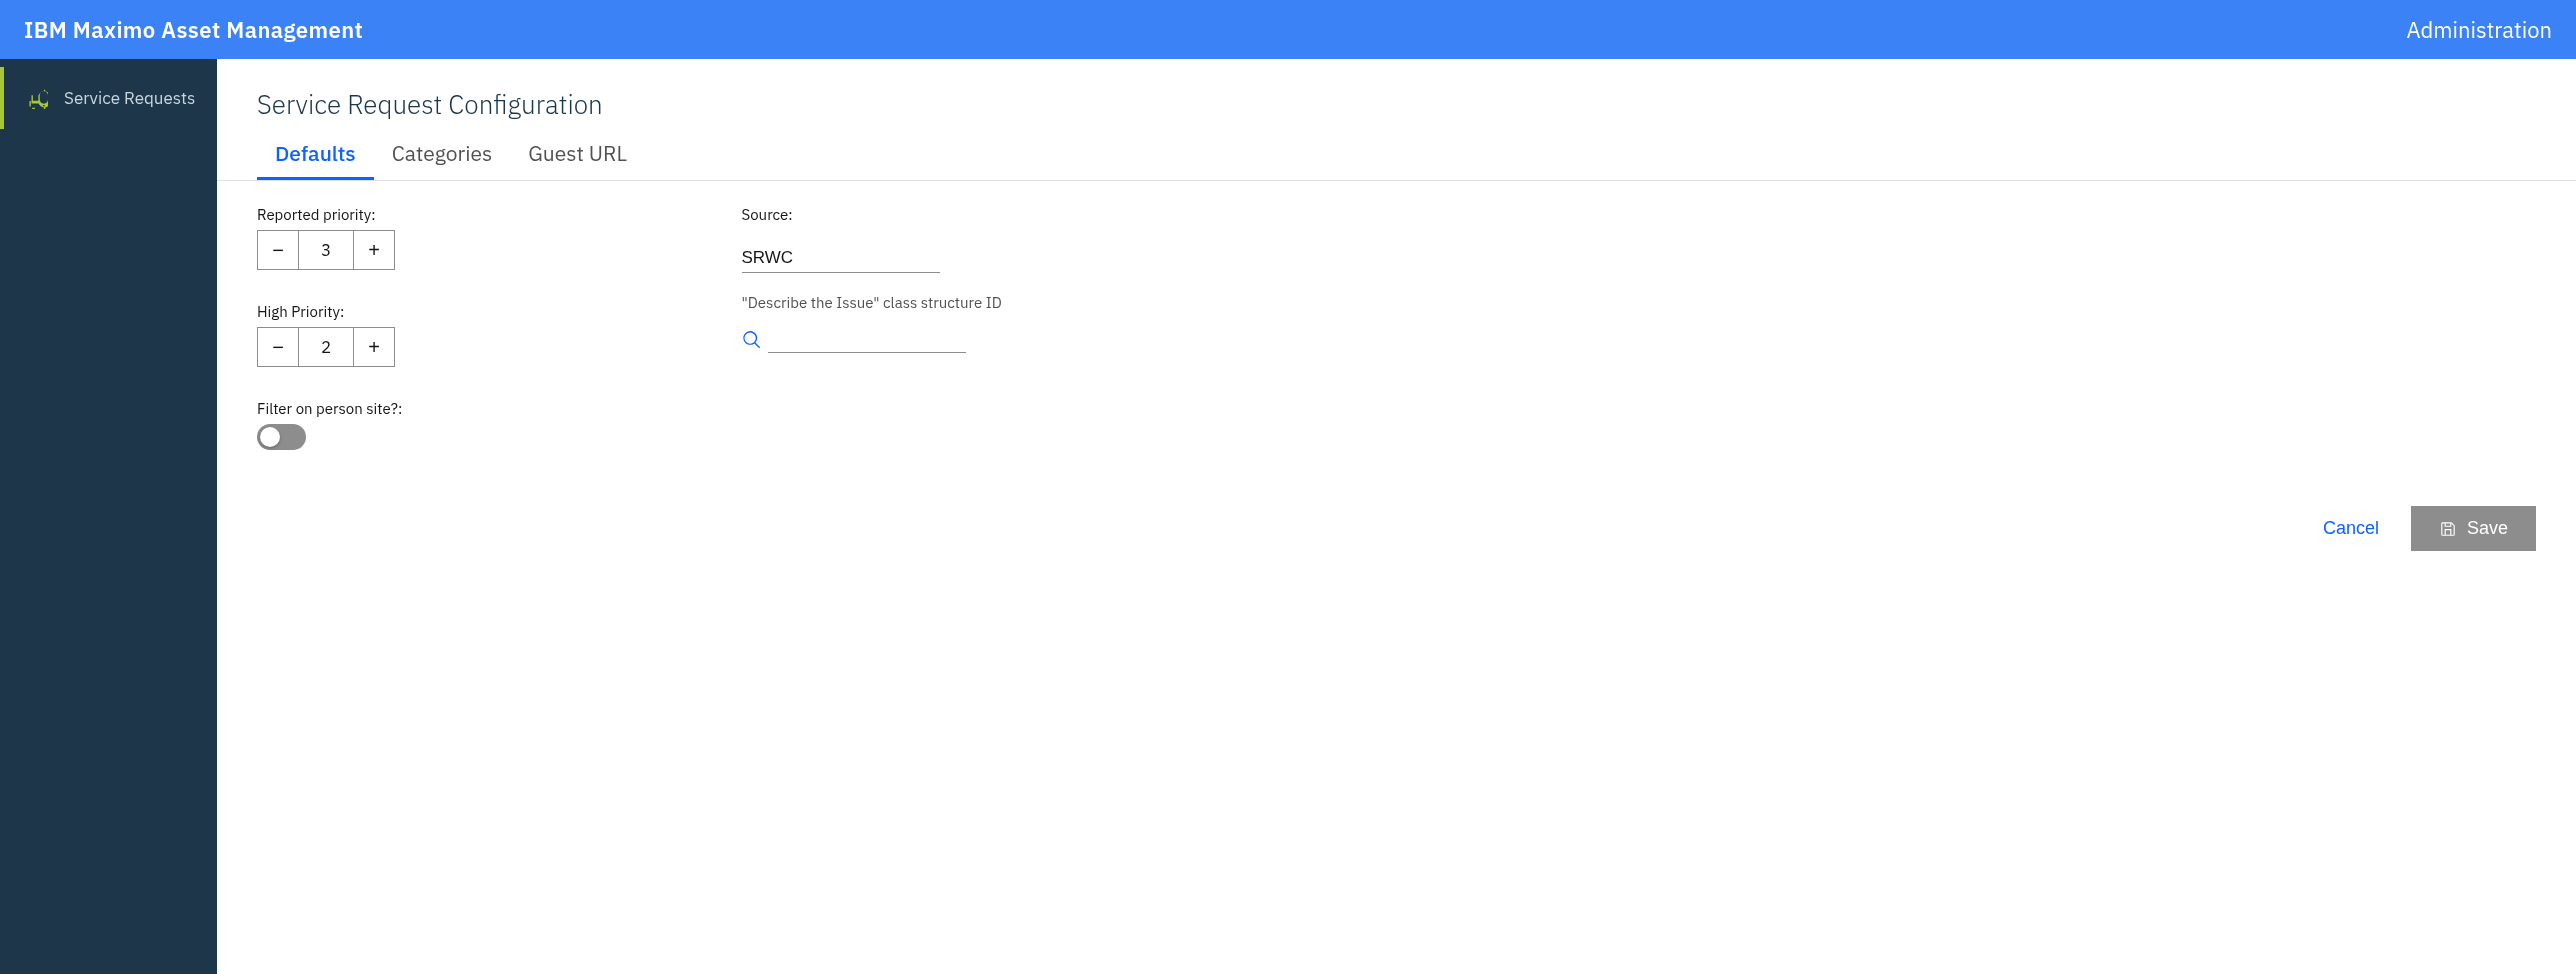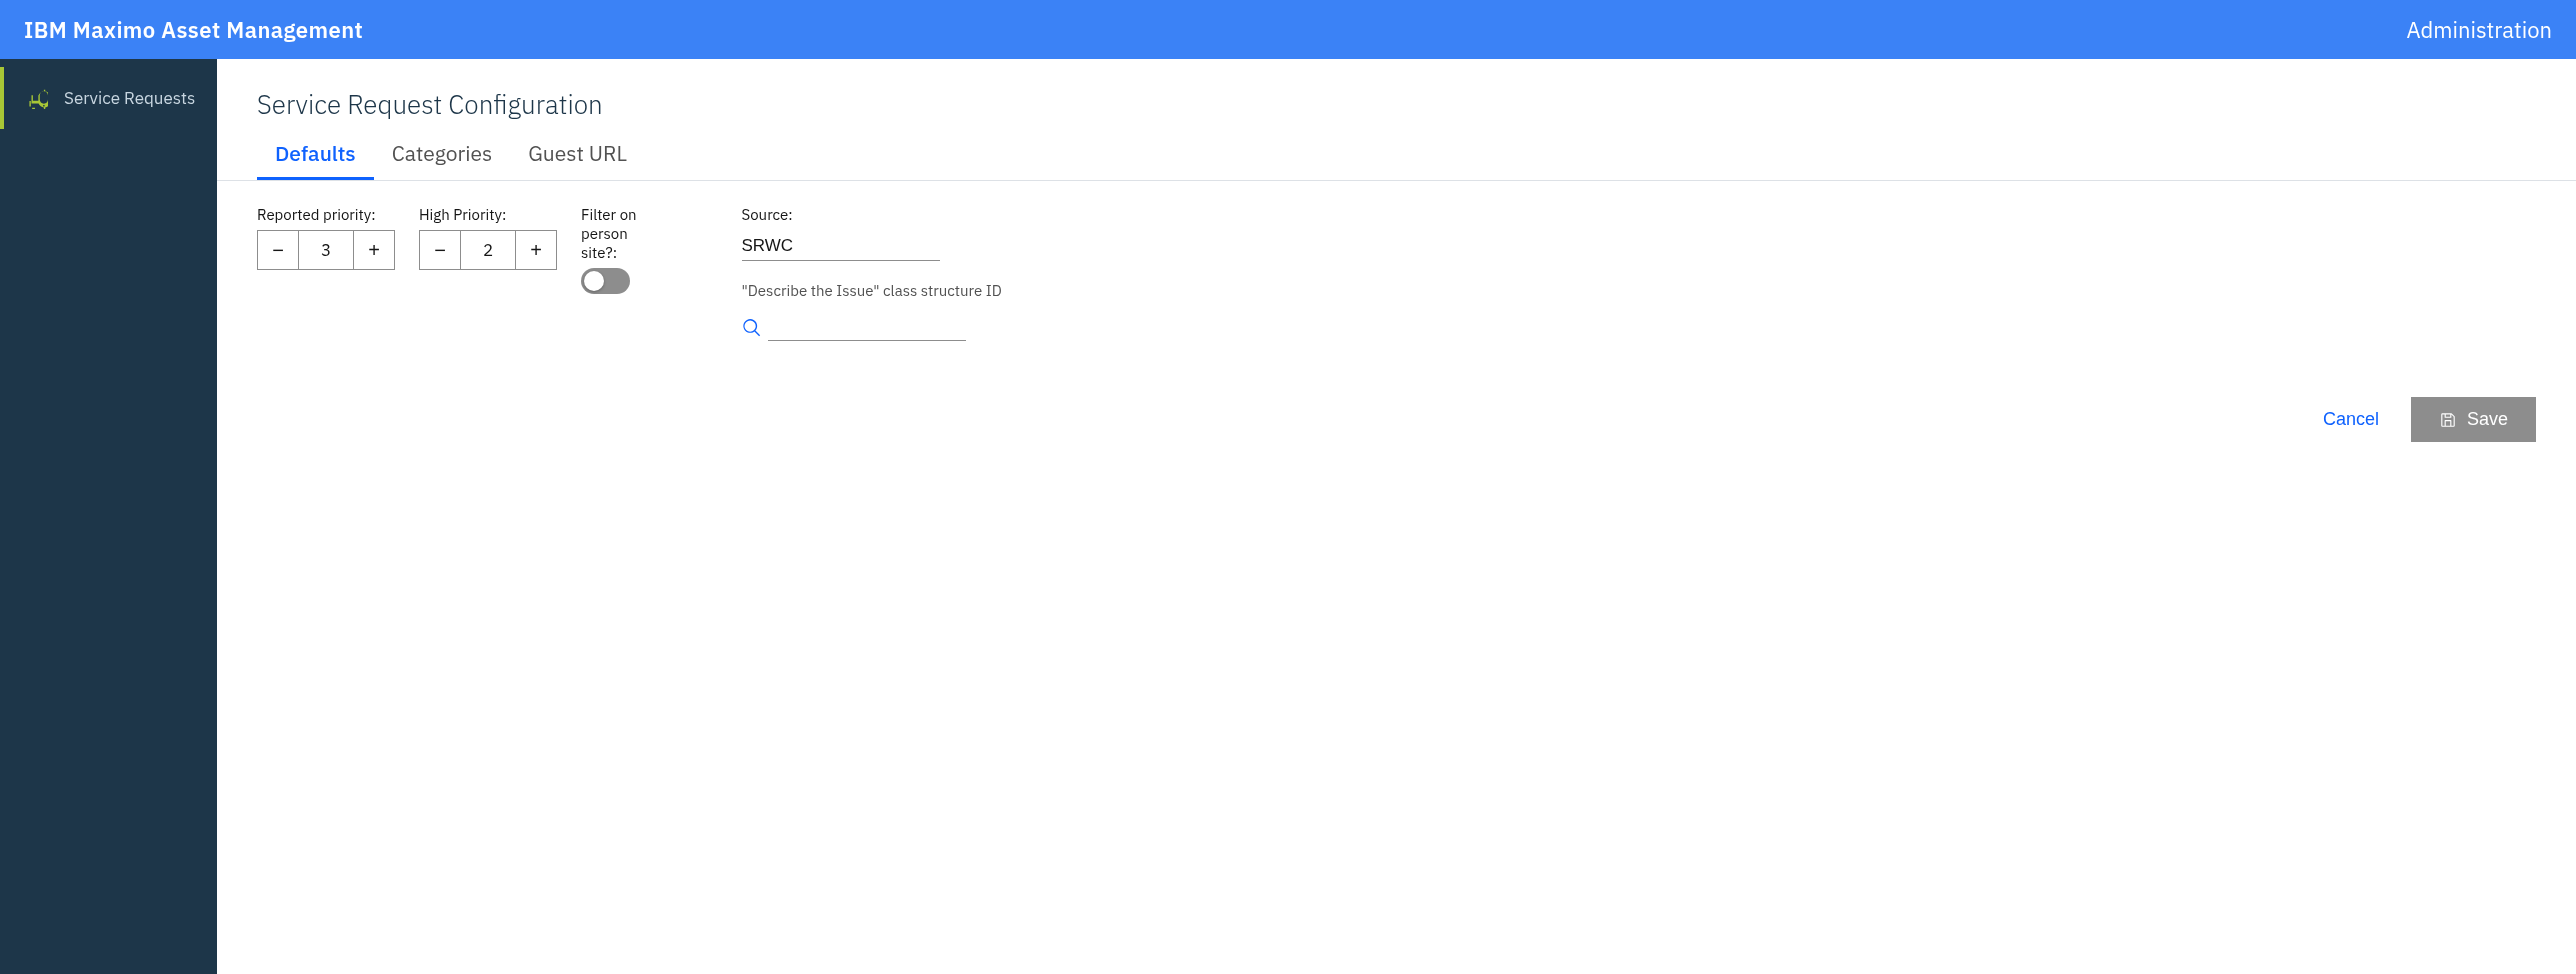--- a/index.html
+++ b/index.html
@@ -121,21 +121,21 @@
       line-height: 1.5;
     }
 
     .form-grid {
       display: grid;
       grid-template-columns: 1fr 1fr;
       gap: 0 79px;
       max-width: 890px;
     }
 
-    .form-section { display: flex; flex-direction: row; gap: 24px; }
+    .form-section { display: flex; flex-direction: column; gap: 32px; }
 
     .field-group { display: flex; flex-direction: column; gap: 6px; }
     .field-label {
       font-size: 15px;
       color: #161616;
       font-weight: 400;
     }
 
     
     .stepper {
@@ -197,21 +197,21 @@
       border-radius: 50%;
       transition: left 0.2s;
       box-shadow: 0 1px 3px rgba(0,0,0,0.3);
     }
 
     
     .right-section { display: flex; flex-direction: column; gap: 20px; }
     .source-label {
       font-size: 15px;
       color: #161616;
-      margin-bottom: 2px;
+      margin-bottom: 14px;
     }
     .source-input {
       border: none;
       border-bottom: 1px solid #8d8d8d;
       font-size: 17px;
       color: #161616;
       padding: 4px 0;
       width: 198px;
       outline: none;
       background: transparent;

